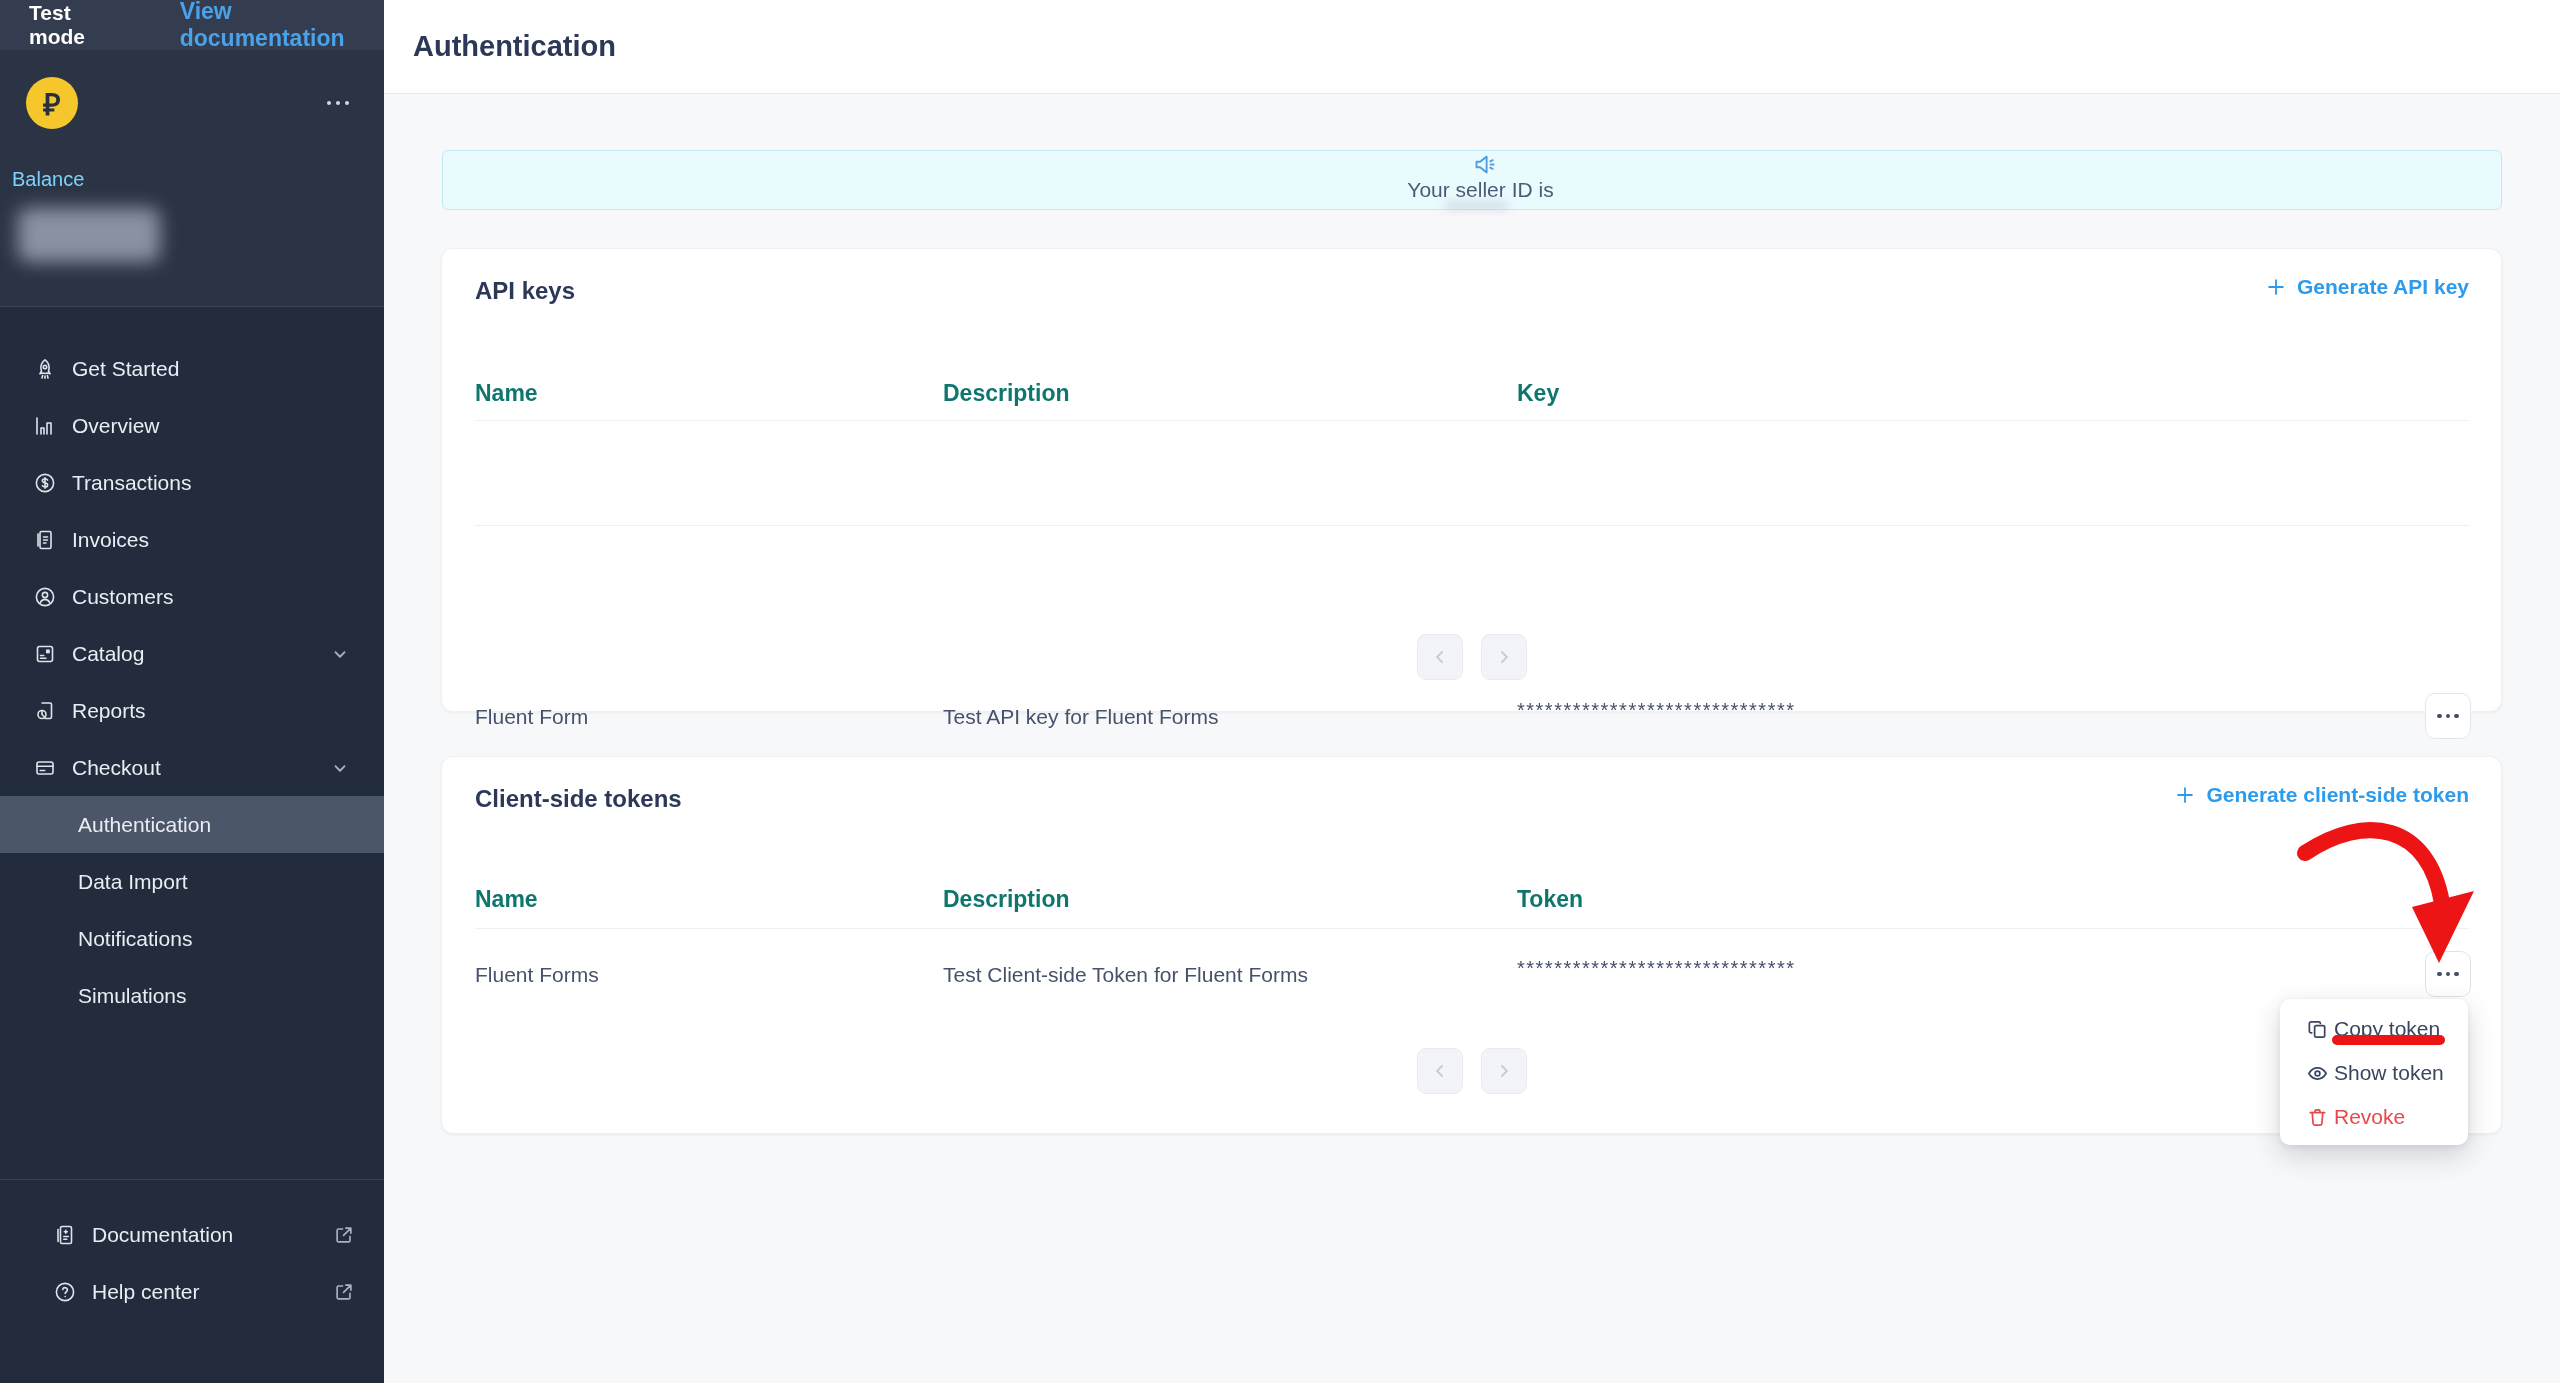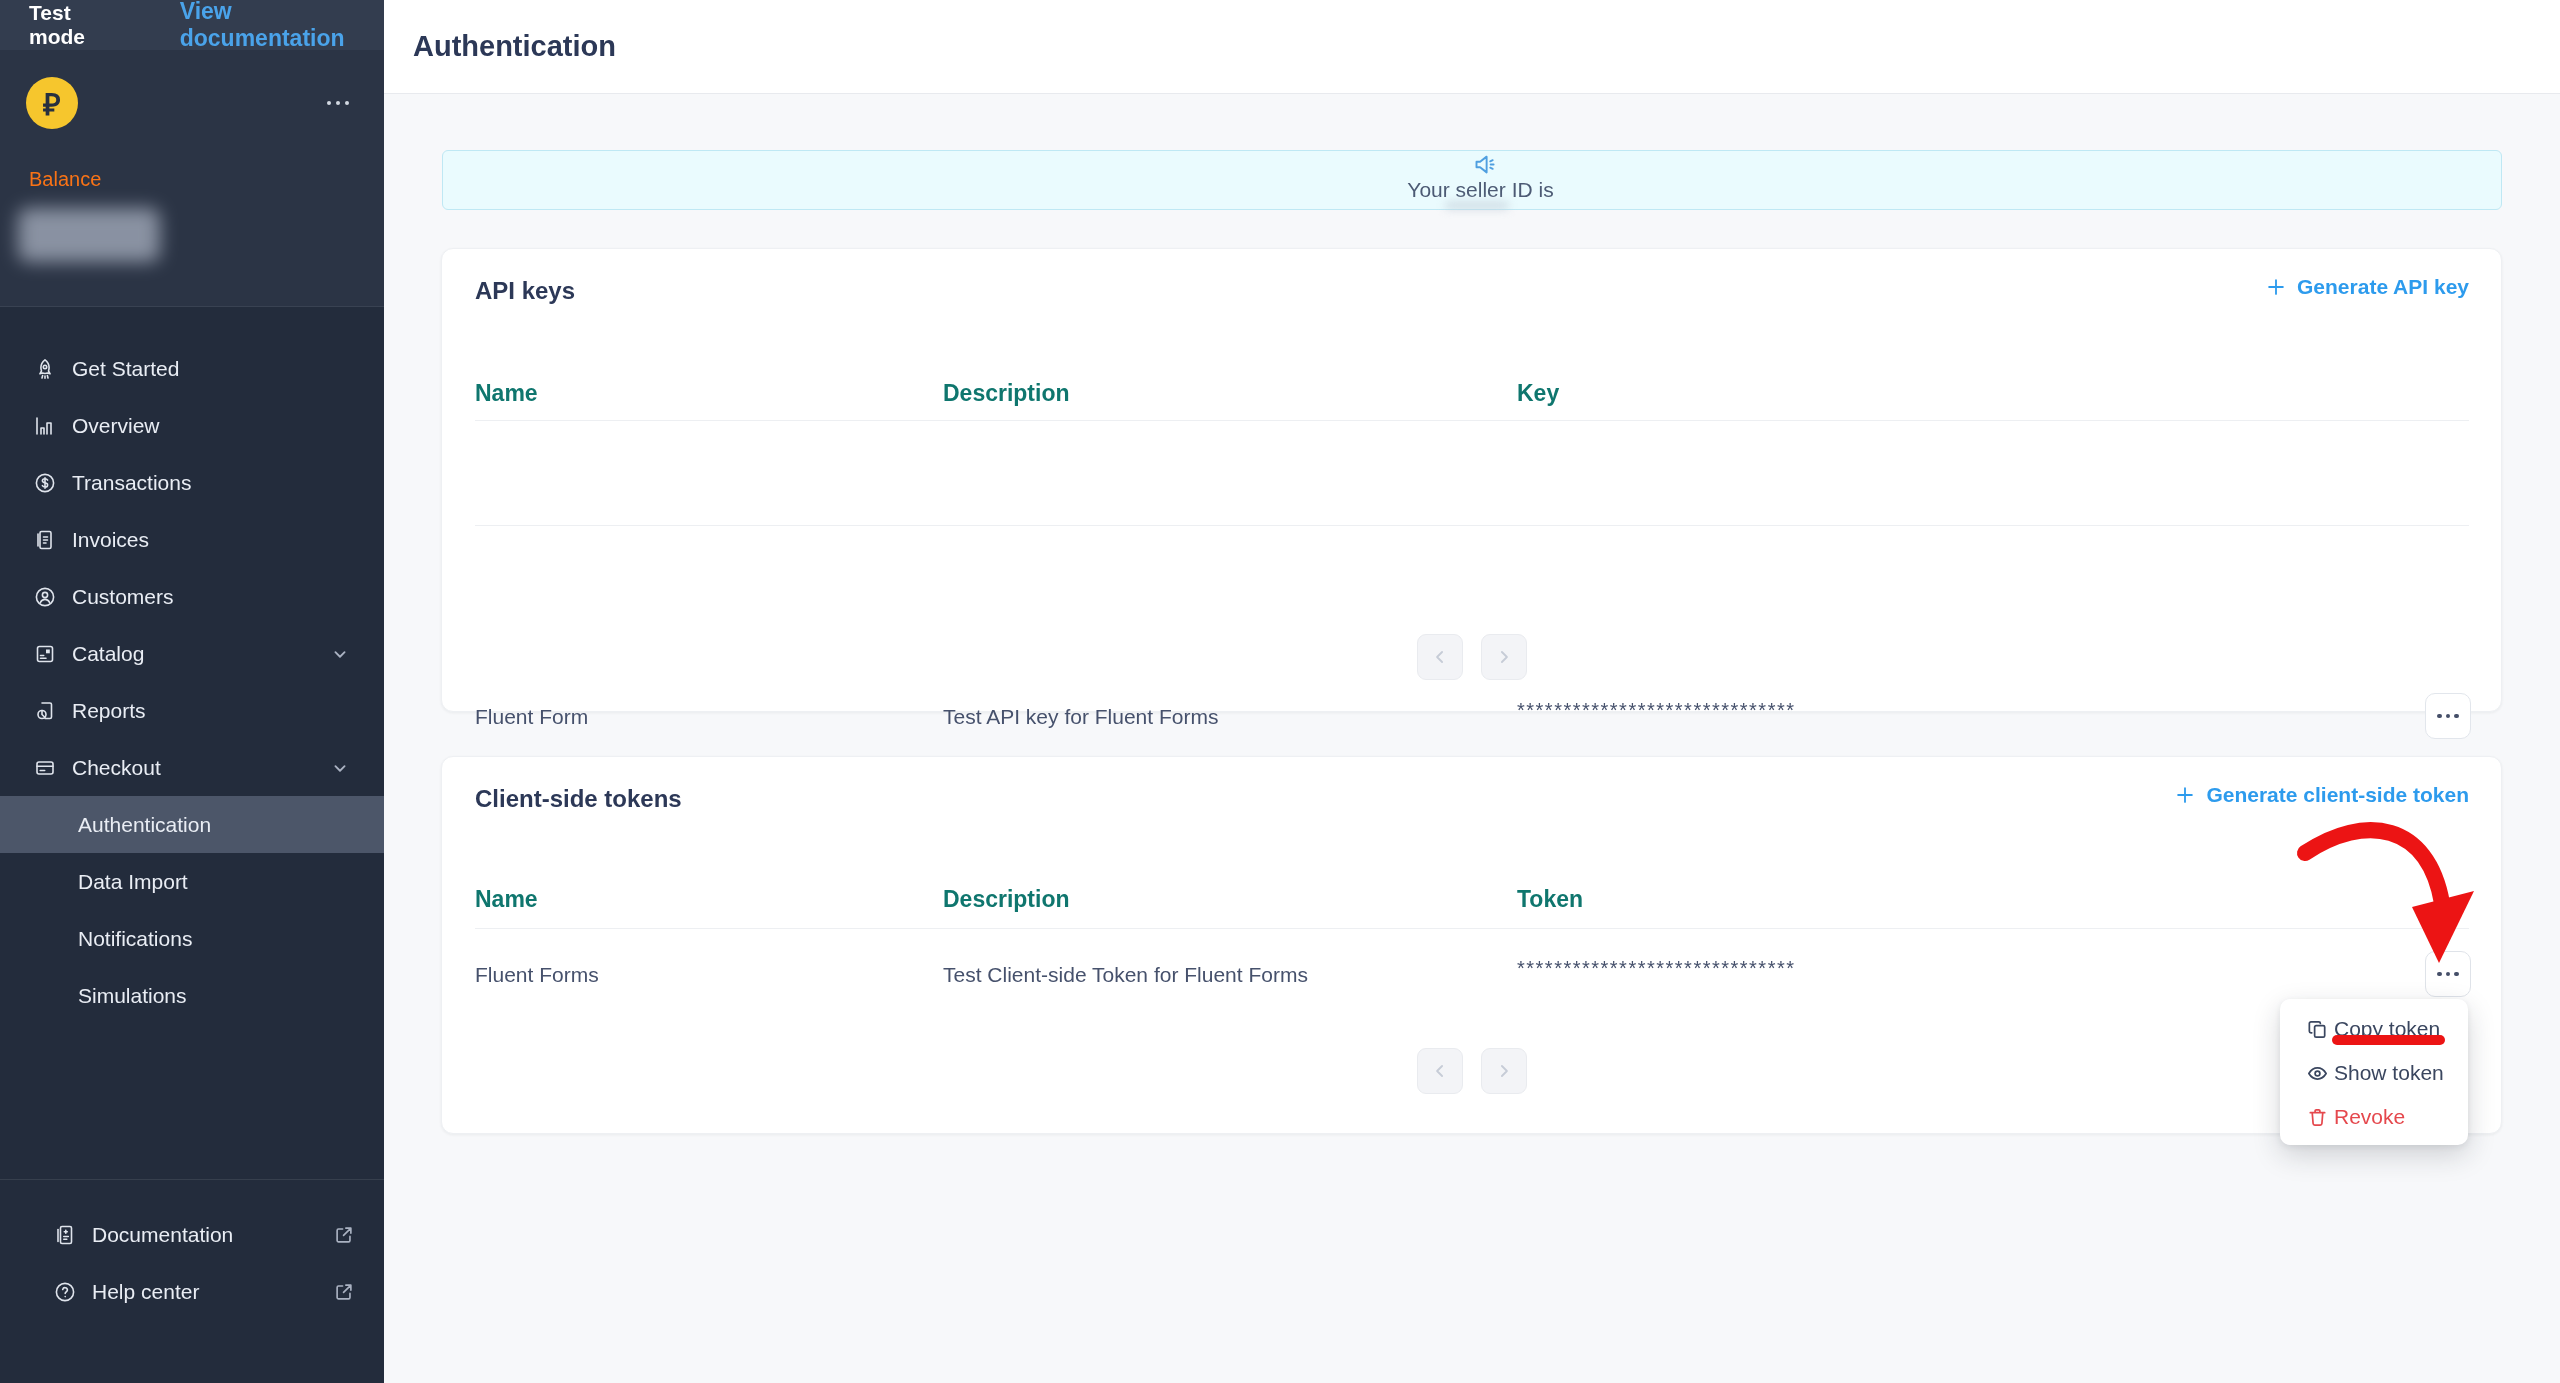--- a/index.html
+++ b/index.html
@@ -15,21 +15,21 @@
   
   .sidebar { position:absolute; left:0; top:50px; width:384px; height:1333px; background:#232c3c; color:#e9edf4; }
   .side-head { position:absolute; left:0; top:0; width:384px; height:257px; background:#2b3445;
                border-bottom:1px solid rgba(255,255,255,0.07); }
   .logo { position:absolute; left:26px; top:27px; width:52px; height:52px; border-radius:50%;
           background:#f6c62d; color:#27303f; display:flex; align-items:center; justify-content:center;
           font-weight:700; font-size:30px; }
   .kebab-side { position:absolute; right:26px; top:43px; width:40px; height:20px; display:flex;
                 align-items:center; justify-content:center; gap:5px; cursor:pointer; }
   .kebab-side i { width:4px; height:4px; border-radius:50%; background:#d3d8e2; display:block; }
-  .balance-label { position:absolute; left:29px; top:118px; font-size:20px; color:#f97316; }
+  .balance-label { position:absolute; left:12px; top:118px; font-size:20px; color:#7dd3fc; }
   .balance-blob { position:absolute; left:18px; top:158px; width:142px; height:54px; border-radius:10px;
                   background:#aeb6c6; opacity:.72; filter:blur(9px); }
 
   .nav { position:absolute; left:0; top:290px; width:384px; }
   .nav-item { height:57px; display:flex; align-items:center; padding:0 33px; cursor:pointer; position:relative; }
   .nav-item .ic { width:24px; height:24px; flex:0 0 24px; color:#dfe4ec; }
   .nav-item .lbl { margin-left:15px; font-size:21px; color:#e9edf4; white-space:nowrap; }
   .nav-item .chev { margin-left:auto; width:22px; height:22px; color:#aab2c2; }
   .sub-item { height:57px; display:flex; align-items:center; padding-left:78px; font-size:21px;
               color:#e9edf4; cursor:pointer; }

